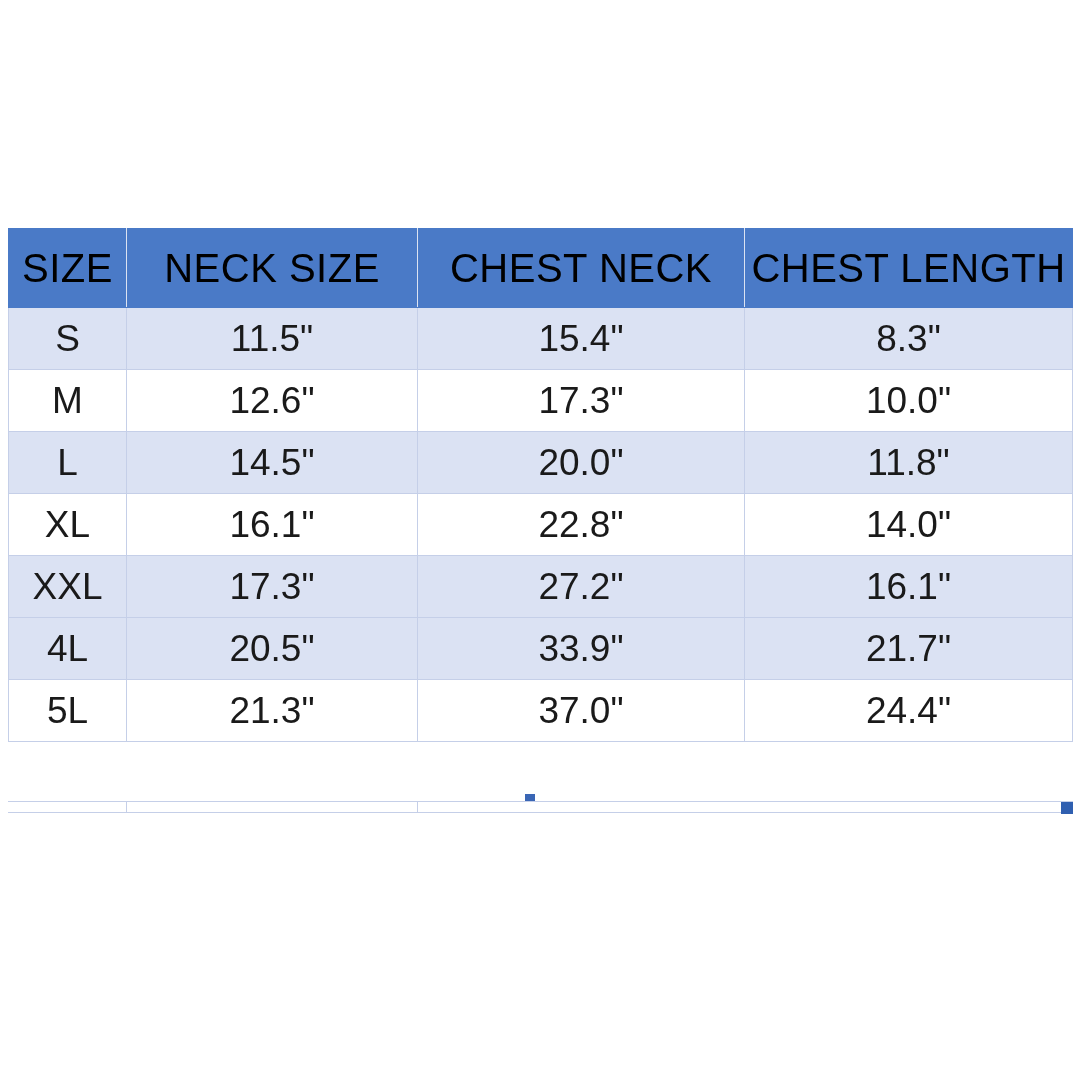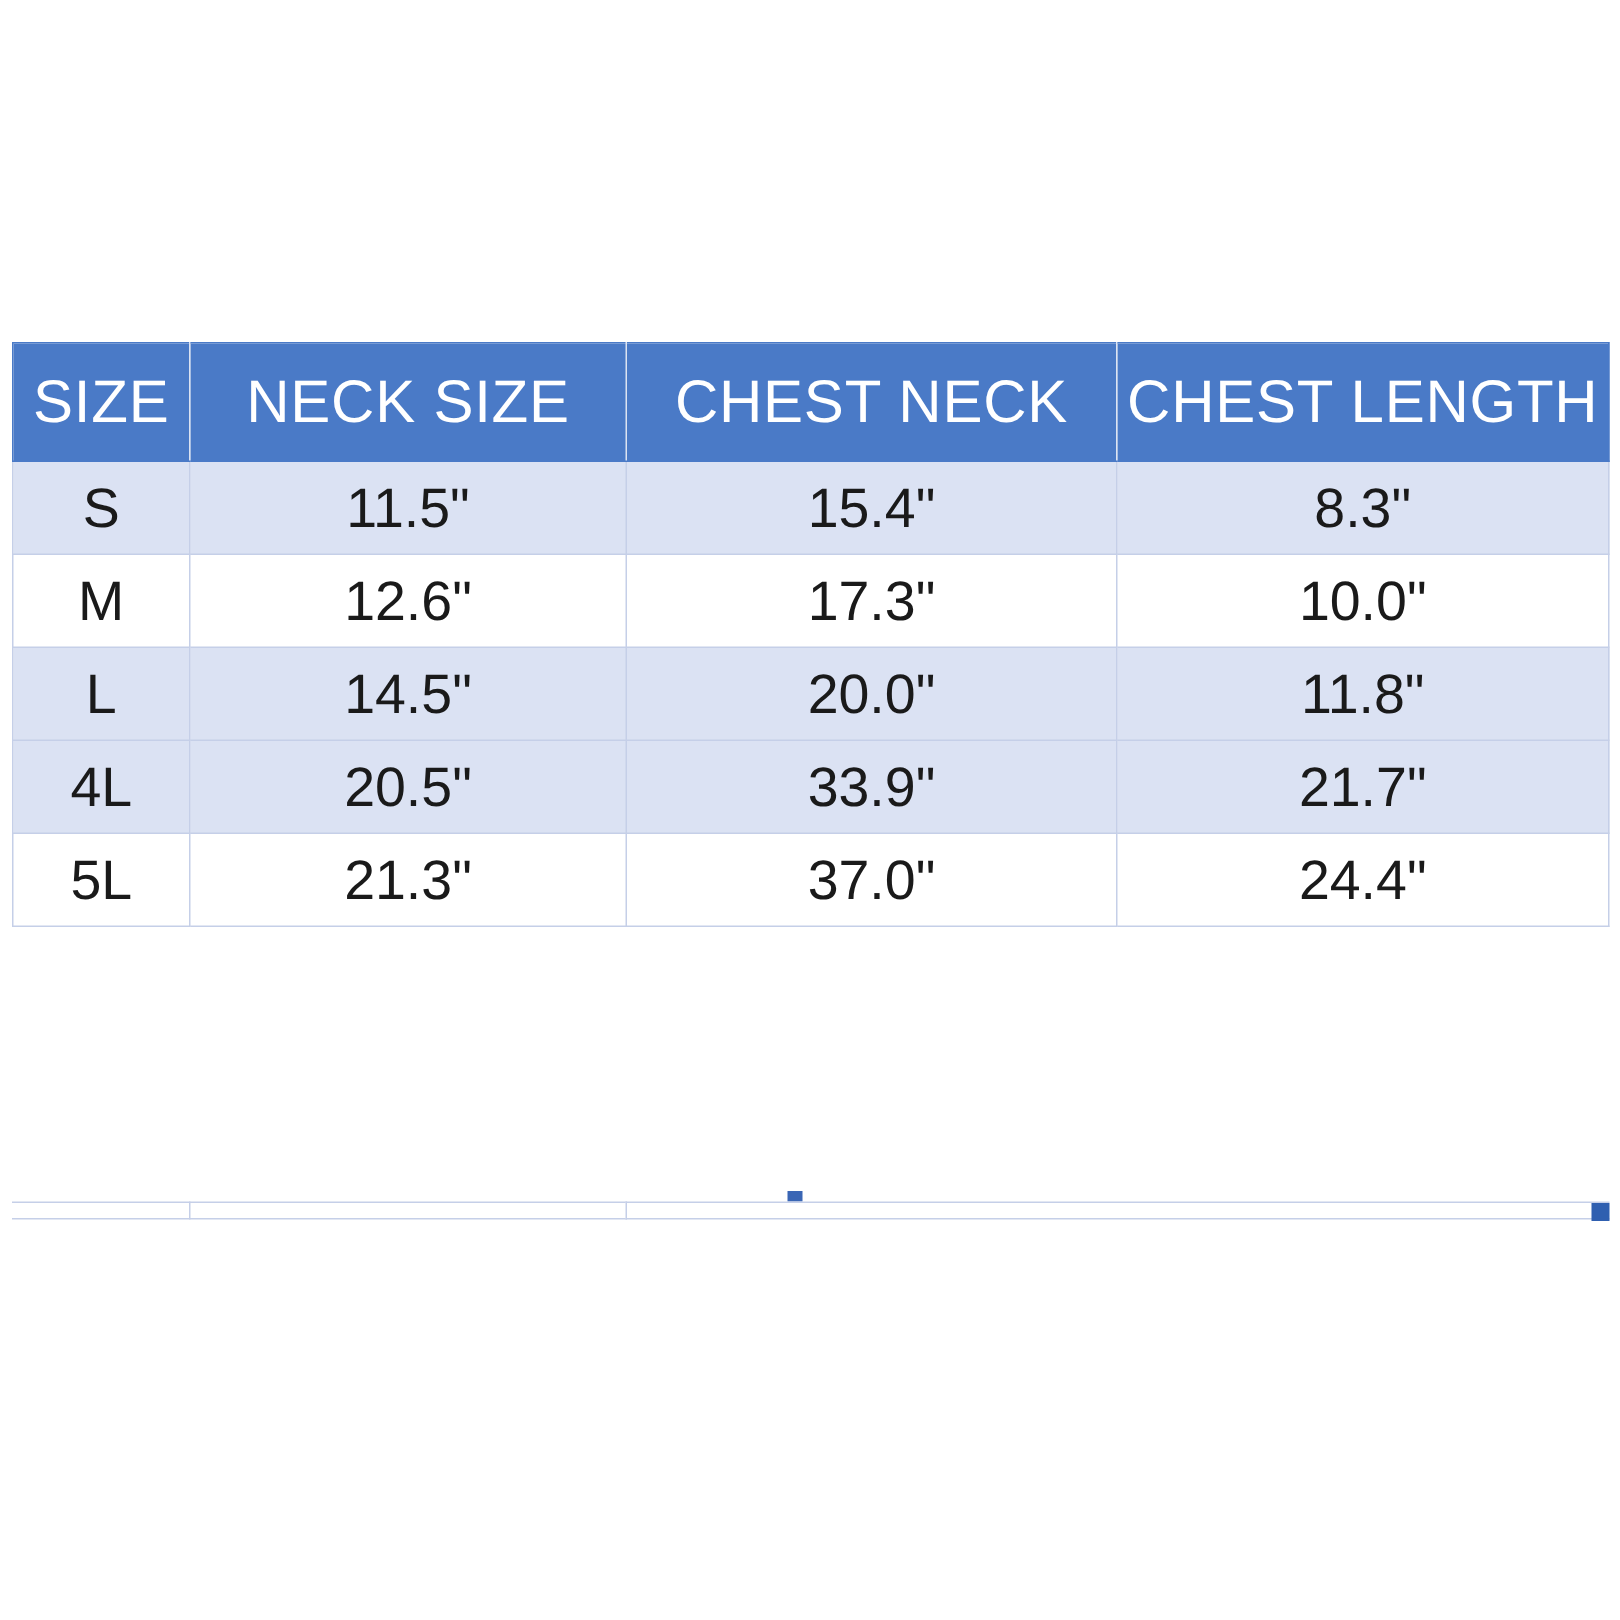--- a/index.html
+++ b/index.html
@@ -34,21 +34,21 @@
     padding: 0;
     text-align: center;
     vertical-align: middle;
   }
 
   
   table.size-chart thead tr {
     background: #4a7ac7;
   }
   table.size-chart thead th {
-    color: #ffffff;
+    color: #000000;
     font-size: 40px;
     font-weight: 400;
     letter-spacing: 0.5px;
     height: 78px;
     border: 1px solid #4a7ac7;
     border-right-color: #dce3f2;
     margin-left: 44px;
   }
   table.size-chart thead th:last-child {
     border-right-color: #4a7ac7;
@@ -140,20 +140,32 @@
         <td>12.6"</td>
         <td>17.3"</td>
         <td>10.0"</td>
       </tr>
       <tr class="alt">
         <td>L</td>
         <td>14.5"</td>
         <td>20.0"</td>
         <td>11.8"</td>
       </tr>
+      <tr>
+        <td>XL</td>
+        <td>16.1"</td>
+        <td>22.8"</td>
+        <td>14.0"</td>
+      </tr>
+      <tr class="alt">
+        <td>XXL</td>
+        <td>17.3"</td>
+        <td>27.2"</td>
+        <td>16.1"</td>
+      </tr>
       <tr class="alt">
         <td>4L</td>
         <td>20.5"</td>
         <td>33.9"</td>
         <td>21.7"</td>
       </tr>
       <tr>
         <td>5L</td>
         <td>21.3"</td>
         <td>37.0"</td>

